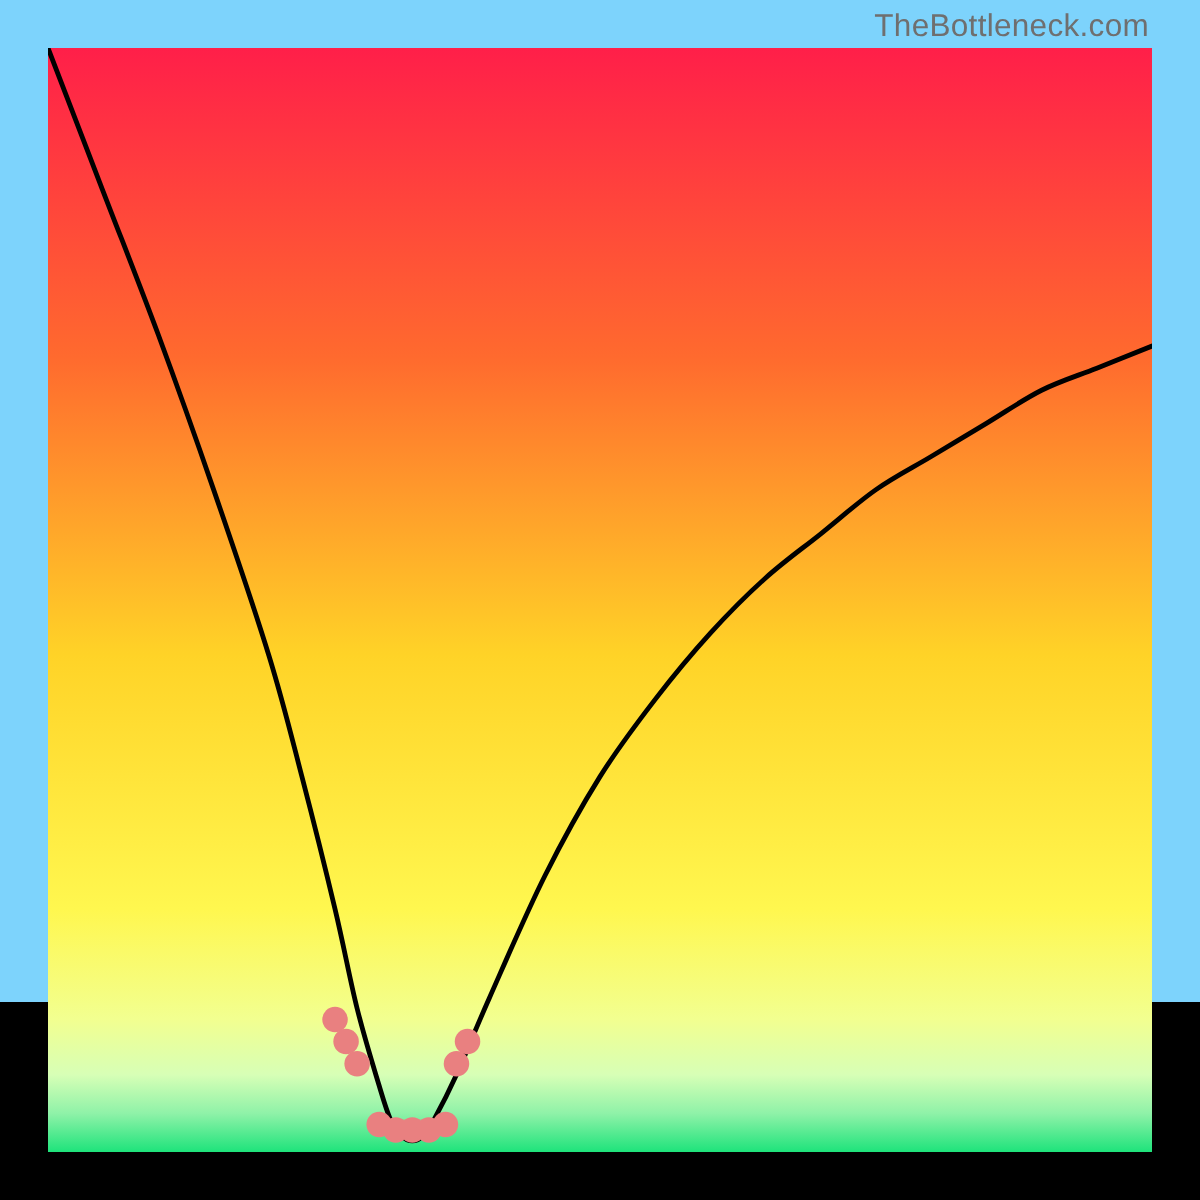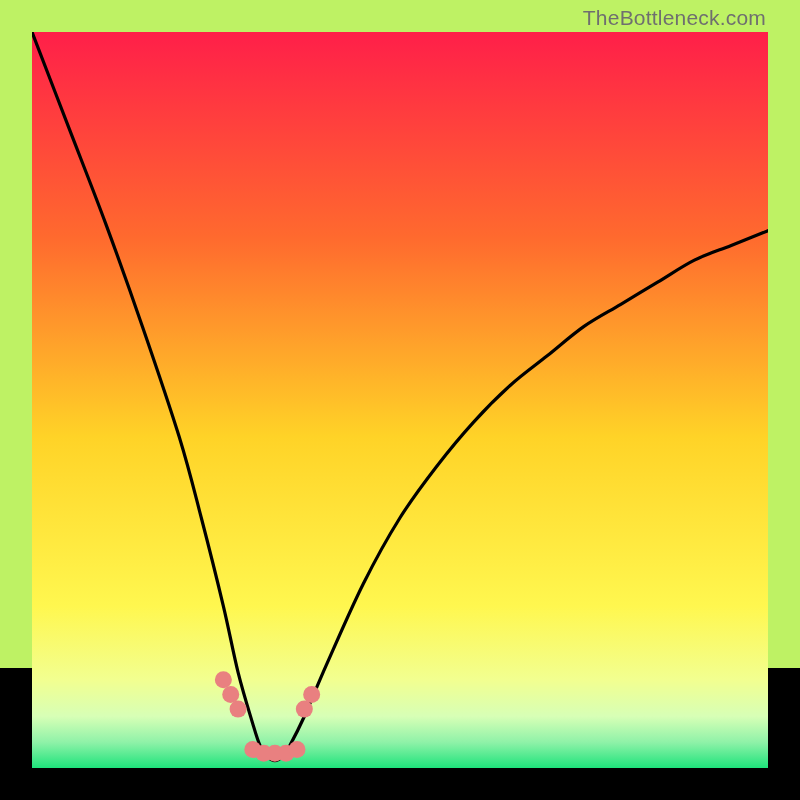--- a/index.html
+++ b/index.html
@@ -8,21 +8,21 @@
     width: 800px;
     height: 800px;
     background: #000;
     overflow: hidden;
     font-family: Arial, Helvetica, sans-serif;
   }
   .frame {
     position: absolute;
     left: 0; top: 0;
     width: 800px; height: 668px;
-    background: #bef264;
+    background: #7dd3fc;
   }
   .plot-area {
     position: absolute;
     left: 32px;
     top: 32px;
     width: 736px;
     height: 736px;
     overflow: hidden;
   }
   .watermark {

